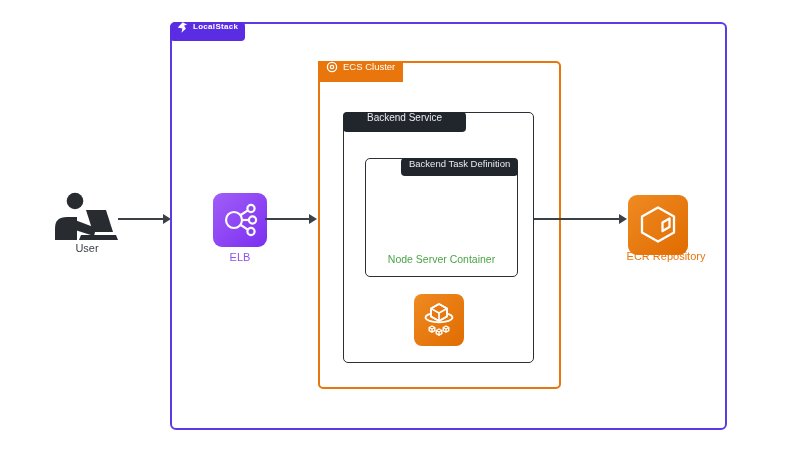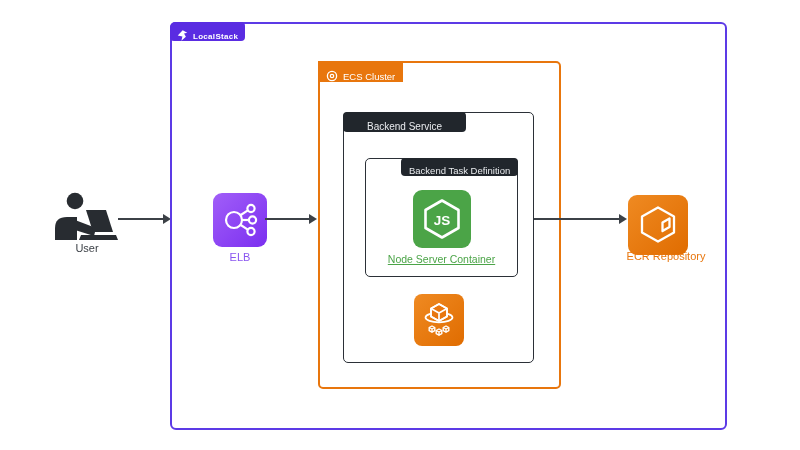--- a/index.html
+++ b/index.html
@@ -18,39 +18,39 @@
   .canvas{position:relative;width:800px;height:450px;background:#fff;overflow:hidden;}
 
   
   .box{position:absolute;background:transparent;}
   .localstack-box{left:170px;top:22px;width:557px;height:408px;border:2px solid var(--localstack-border);border-radius:6px;}
   .ecs-cluster-box{left:318px;top:61px;width:243px;height:328px;border:2px solid var(--aws-orange);border-radius:5px;}
   .backend-service-box{left:343px;top:112px;width:191px;height:251px;border:1.5px solid var(--dark-border);border-radius:5px;}
   .task-definition-box{left:365px;top:158px;width:153px;height:119px;border:1.5px solid var(--dark-border);border-radius:5px;}
 
   
-  .tab{position:absolute;display:flex;align-items:flex-end;gap:5px;color:#fff;white-space:nowrap;}
+  .tab{position:absolute;display:flex;align-items:flex-start;gap:5px;color:#fff;white-space:nowrap;}
   .localstack-tab{left:170px;top:22px;height:19px;padding:0 7px;background:var(--localstack-purple);border-radius:5px 4px 4px 4px;font-size:8px;font-weight:bold;letter-spacing:.3px;}
   .ecs-cluster-tab{left:318px;top:61px;height:21px;padding:0 8px;background:var(--aws-orange);border-radius:0;font-size:9.5px;}
   .backend-service-tab{left:343px;top:112px;height:20px;padding:0 24px;background:var(--dark-tab);border-radius:4px;font-size:10px;color:#e9ebee;}
   .task-definition-tab{left:365px;top:158px;height:18px;padding:0 8px;background:var(--dark-tab);border-radius:4px;font-size:9.5px;color:#e9ebee;margin-left:36px;}
 
   
   .icon-sq{position:absolute;display:flex;align-items:center;justify-content:center;}
   .elb-icon{left:213px;top:193px;width:54px;height:54px;border-radius:9px;background:linear-gradient(135deg,#a15ef8 0%,#7b2ff0 100%);}
   .node-icon{left:413px;top:190px;width:58px;height:58px;border-radius:9px;background:var(--node-green);}
   .ecs-icon{left:414px;top:294px;width:50px;height:52px;border-radius:8px;background:linear-gradient(135deg,#ef8a22 0%,#e06c00 100%);}
   .ecr-icon{left:628px;top:195px;width:60px;height:60px;border-radius:9px;background:linear-gradient(135deg,#ef8a22 0%,#e06c00 100%);}
   .user-icon{left:52px;top:192px;width:68px;height:50px;}
 
   
   .node-label{position:absolute;text-align:center;font-size:11px;white-space:nowrap;}
   .user-label{left:47px;top:242px;width:80px;color:var(--user-text);}
   .elb-label{left:200px;top:251px;width:80px;color:var(--elb-purple);}
-  .container-label{left:365px;top:253px;width:153px;font-size:10.5px;color:var(--node-green);text-decoration:underline;}
+  .container-label{left:365px;top:253px;width:153px;font-size:10.5px;color:var(--node-green);}
   .ecr-label{left:616px;top:250px;width:100px;color:var(--aws-orange);}
 
   .arrow{position:absolute;}
 </style>
 </head>
 <body>
 
 <div class="canvas">
 
   <svg class="icon-sq user-icon" viewBox="0 0 68 50" width="68" height="50">
@@ -109,26 +109,20 @@
   <div class="box backend-service-box"></div>
   <div class="tab backend-service-tab">
     <span>Backend Service</span>
   </div>
 
   <div class="box task-definition-box"></div>
   <div class="tab task-definition-tab">
     <span>Backend Task Definition</span>
   </div>
 
-  <div class="icon-sq node-icon">
-    <svg viewBox="0 0 44 44" width="44" height="44">
-      <polygon points="22,3.5 38.5,13 38.5,31 22,40.5 5.5,31 5.5,13" fill="none" stroke="#fff" stroke-width="2.6" stroke-linejoin="round"></polygon>
-      <text x="22" y="27.5" text-anchor="middle" font-size="13.5" font-weight="bold" fill="#fff" font-family="Liberation Sans, sans-serif">JS</text>
-    </svg>
-  </div>
   <div class="node-label container-label">Node Server Container</div>
 
   <div class="icon-sq ecs-icon">
     <svg viewBox="0 0 38 38" width="38" height="38">
       <defs>
         <g id="mc" fill="none" stroke="#fff" stroke-width="1.4" stroke-linejoin="round">
           <polygon points="0,-3 2.8,-1.5 2.8,1.7 0,3.2 -2.8,1.7 -2.8,-1.5"></polygon>
           <path d="M-2.8 -1.5 L0 0 L2.8 -1.5 M0 0 V3.2"></path>
         </g>
       </defs>

